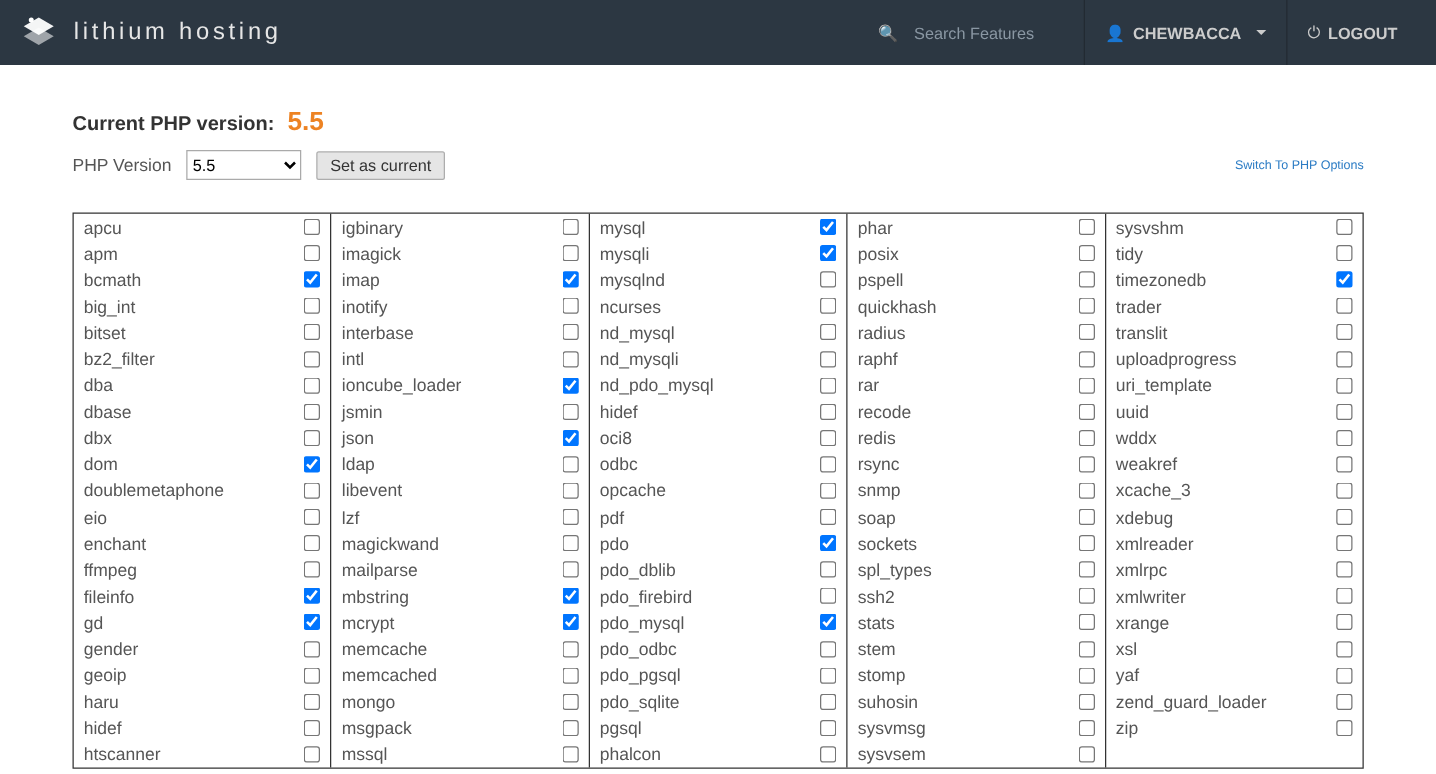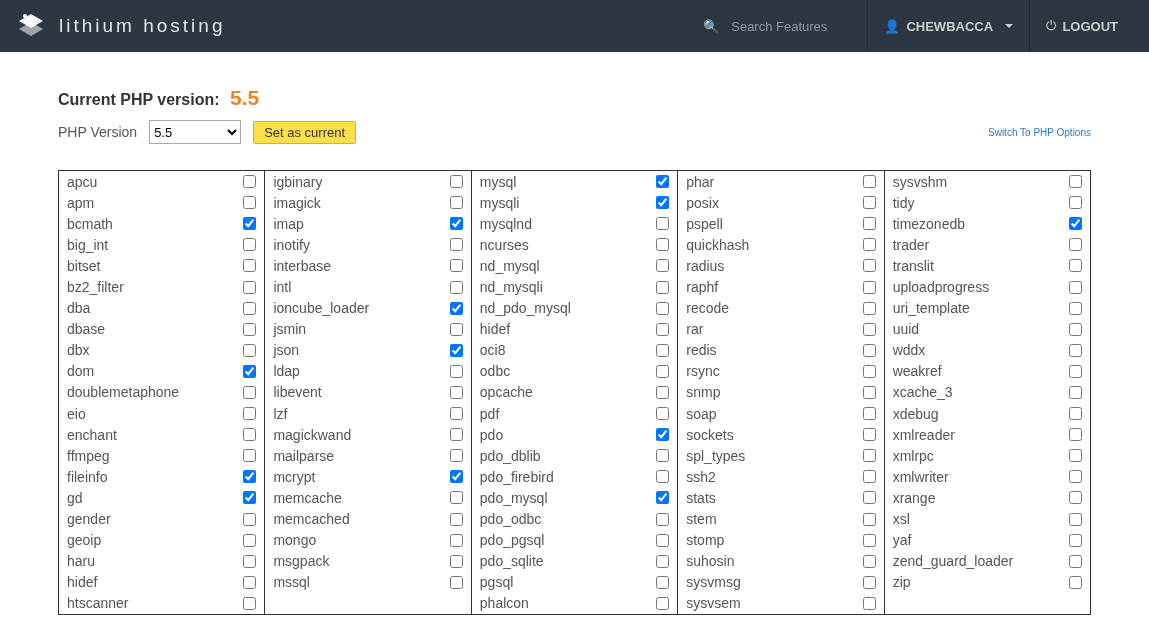--- a/index.html
+++ b/index.html
@@ -15,21 +15,21 @@
   .nav-item input{background:transparent;border:none;color:#ccc;font-size:13px;width:120px;outline:none}
   .nav-item input::placeholder{color:#8a97a3}
   .caret-down{width:0;height:0;border-left:4px solid transparent;border-right:4px solid transparent;border-top:4px solid #ccc;margin-left:6px}
   
   .content{padding:16px 58px 20px}
   .cur-line{font-size:16px;font-weight:bold;color:#333;margin-top:18px}
   .cur-line .ver{color:#ed8323;font-size:21px;margin-left:6px}
   .row-controls{display:flex;align-items:center;margin-top:10px;gap:12px}
   .row-controls label{font-size:14px;color:#555}
   .row-controls select{height:24px;width:92px;font-size:13px;border:1px solid #aaa;background:#fff}
-  .btn{background:#fde047;border:1px solid #adadad;border-radius:2px;padding:3px 10px;font-size:13px;color:#333;cursor:pointer}
+  .btn{background:#e5e5e5;border:1px solid #adadad;border-radius:2px;padding:3px 10px;font-size:13px;color:#333;cursor:pointer}
   .link-right{margin-left:auto;color:#2a7bc4;font-size:10px;cursor:pointer}
   
   .ext-table{display:flex;border:1px solid #333;margin-top:26px}
   .col{flex:1;border-right:1px solid #333}
   .col:last-child{border-right:none}
   .ext-row{display:flex;align-items:center;justify-content:space-between;padding:1px 8px 1px 8px;height:21.1px}
   .ext-row span{color:#555;font-size:14px}
   .ext-row input[type=checkbox]{width:13px;height:13px;cursor:pointer}
   .bottom-btns{margin-top:8px;display:flex;gap:6px}
 </style>
@@ -221,20 +221,24 @@
         </div>
         <div class="ext-row">
           <span>magickwand</span>
           <input type="checkbox" style="">
         </div>
         <div class="ext-row">
           <span>mailparse</span>
           <input type="checkbox" style="">
         </div>
         <div class="ext-row">
+          <span>mbstring</span>
+          <input type="checkbox" checked="" style="">
+        </div>
+        <div class="ext-row">
           <span>mcrypt</span>
           <input type="checkbox" checked="" style="">
         </div>
         <div class="ext-row">
           <span>memcache</span>
           <input type="checkbox" style="">
         </div>
         <div class="ext-row">
           <span>memcached</span>
           <input type="checkbox" style="">
@@ -357,25 +361,25 @@
         </div>
         <div class="ext-row">
           <span>radius</span>
           <input type="checkbox" style="">
         </div>
         <div class="ext-row">
           <span>raphf</span>
           <input type="checkbox" style="">
         </div>
         <div class="ext-row">
+          <span>rar</span>
+          <input type="checkbox" style="">
+        </div>
+        <div class="ext-row">
           <span>recode</span>
-          <input type="checkbox" style="">
-        </div>
-        <div class="ext-row">
-          <span>rar</span>
           <input type="checkbox" style="">
         </div>
         <div class="ext-row">
           <span>redis</span>
           <input type="checkbox" style="">
         </div>
         <div class="ext-row">
           <span>rsync</span>
           <input type="checkbox" style="">
         </div>

